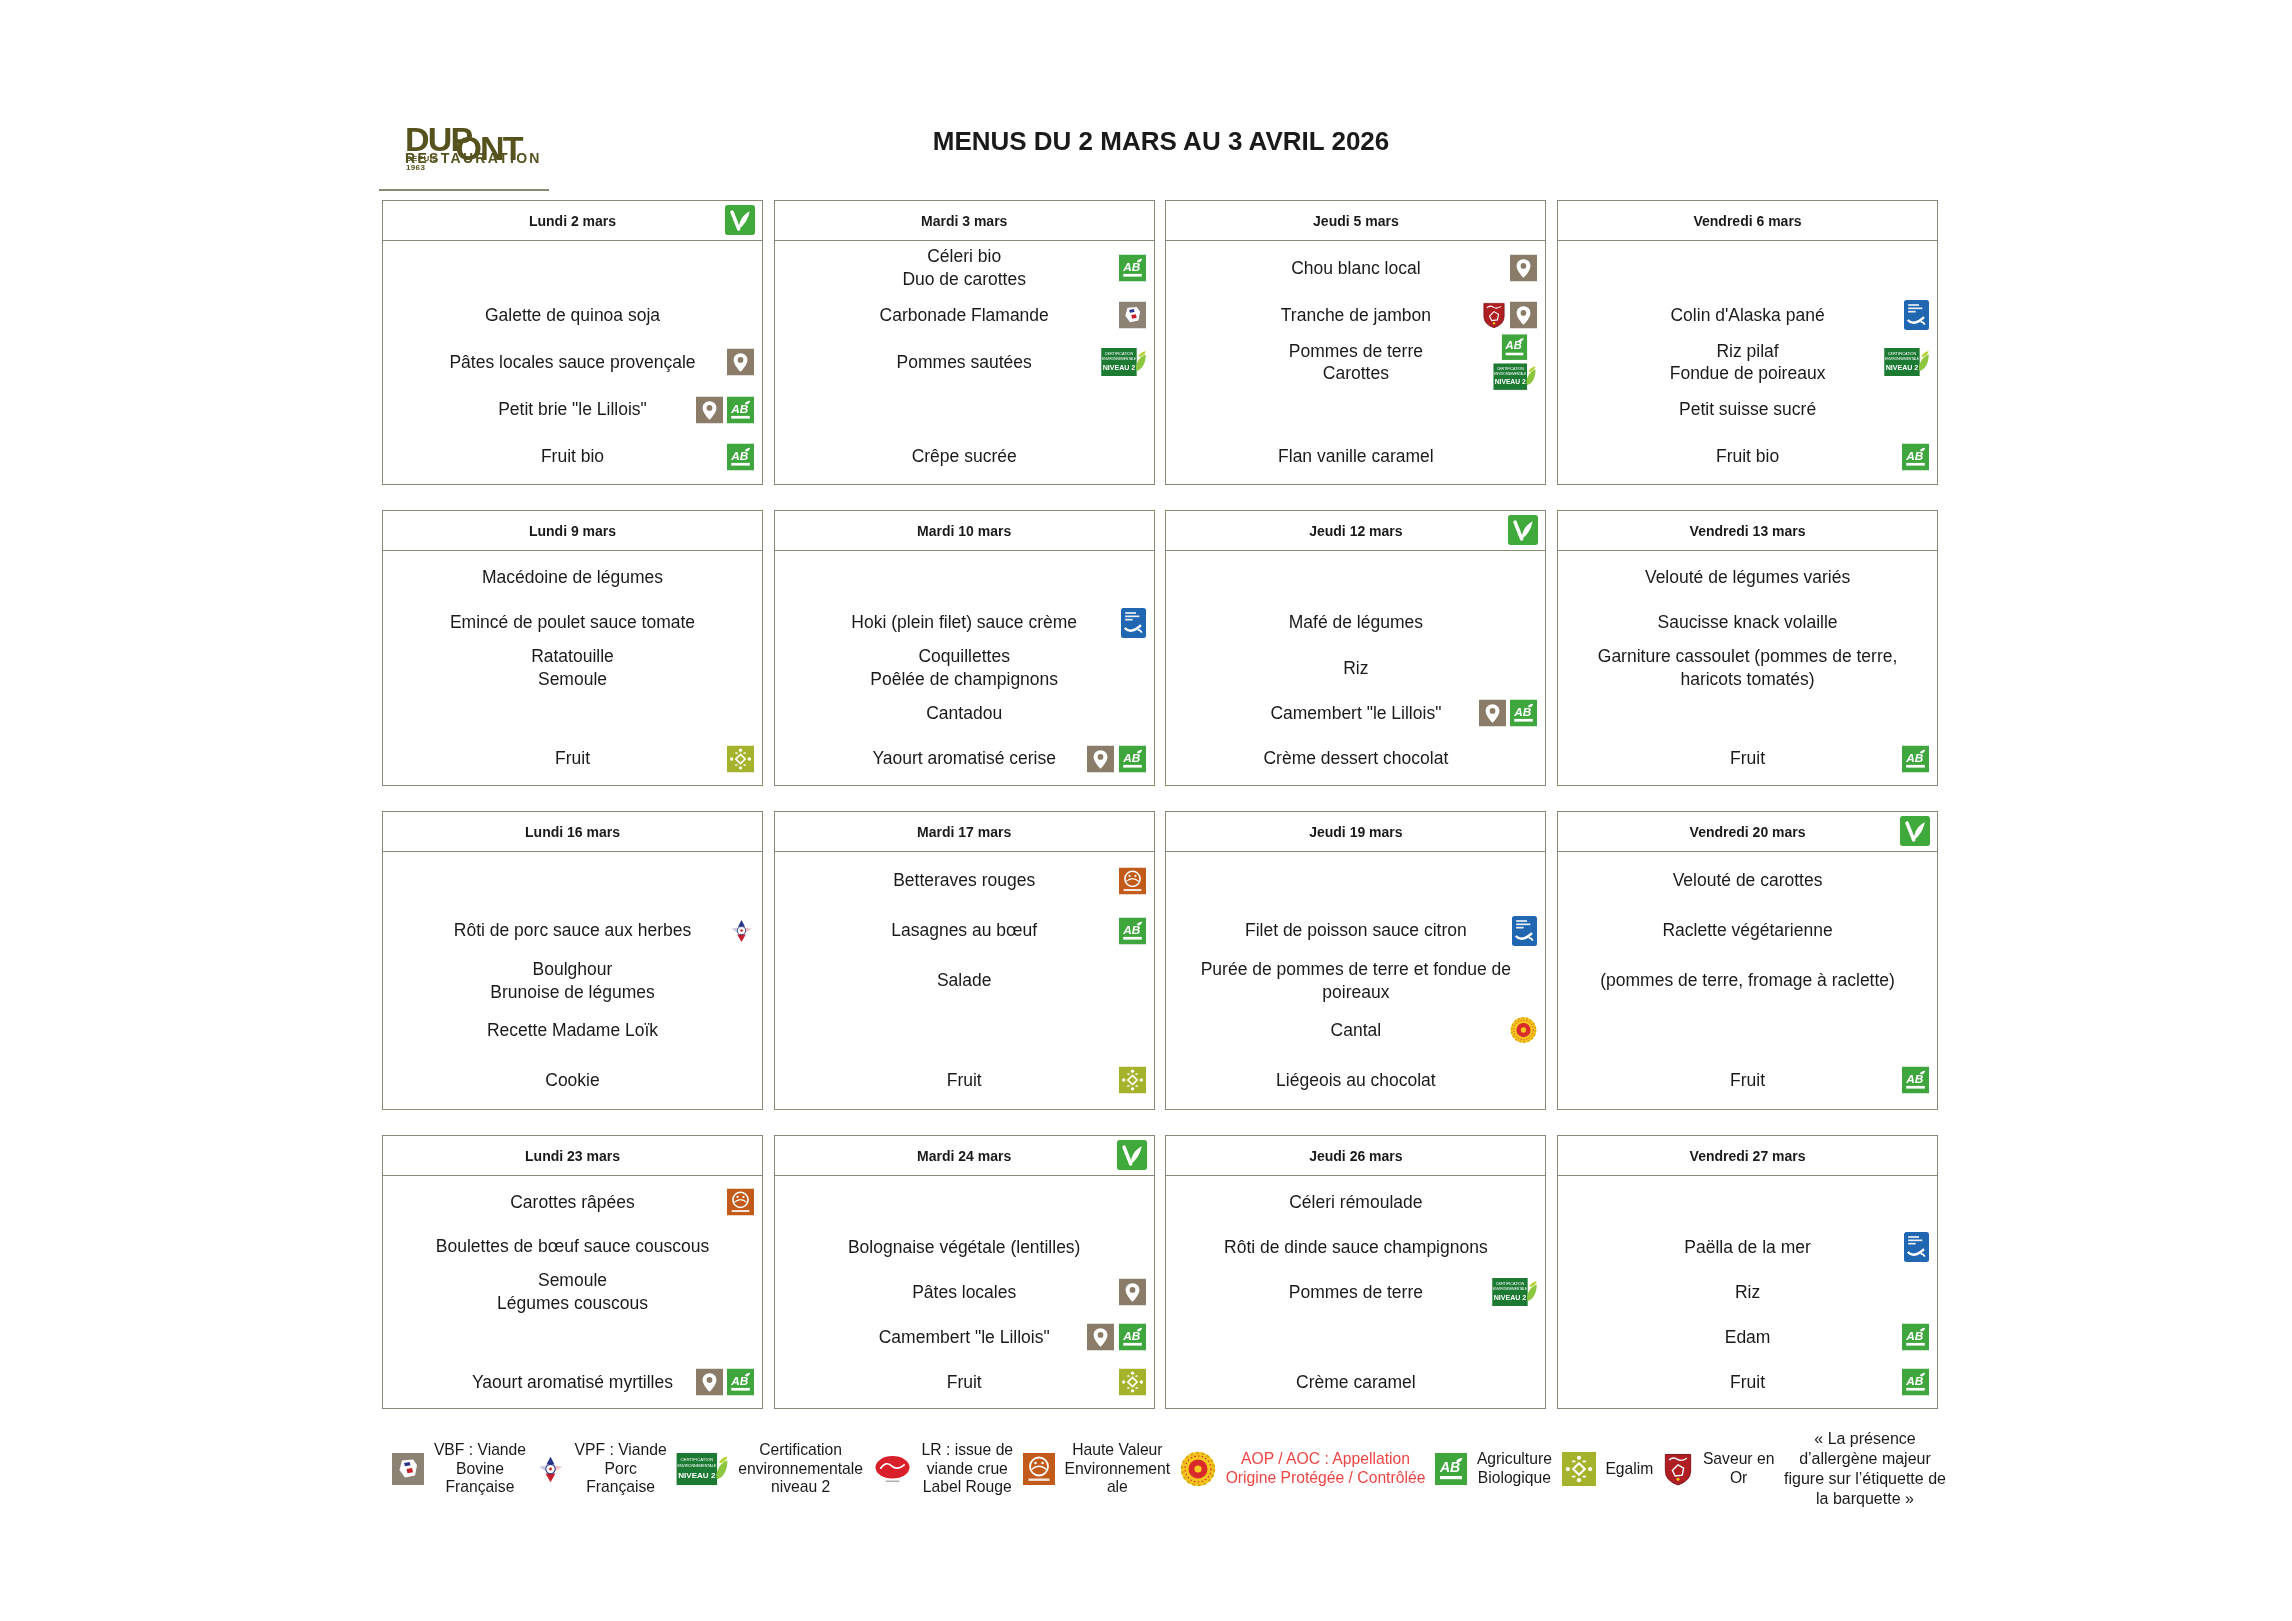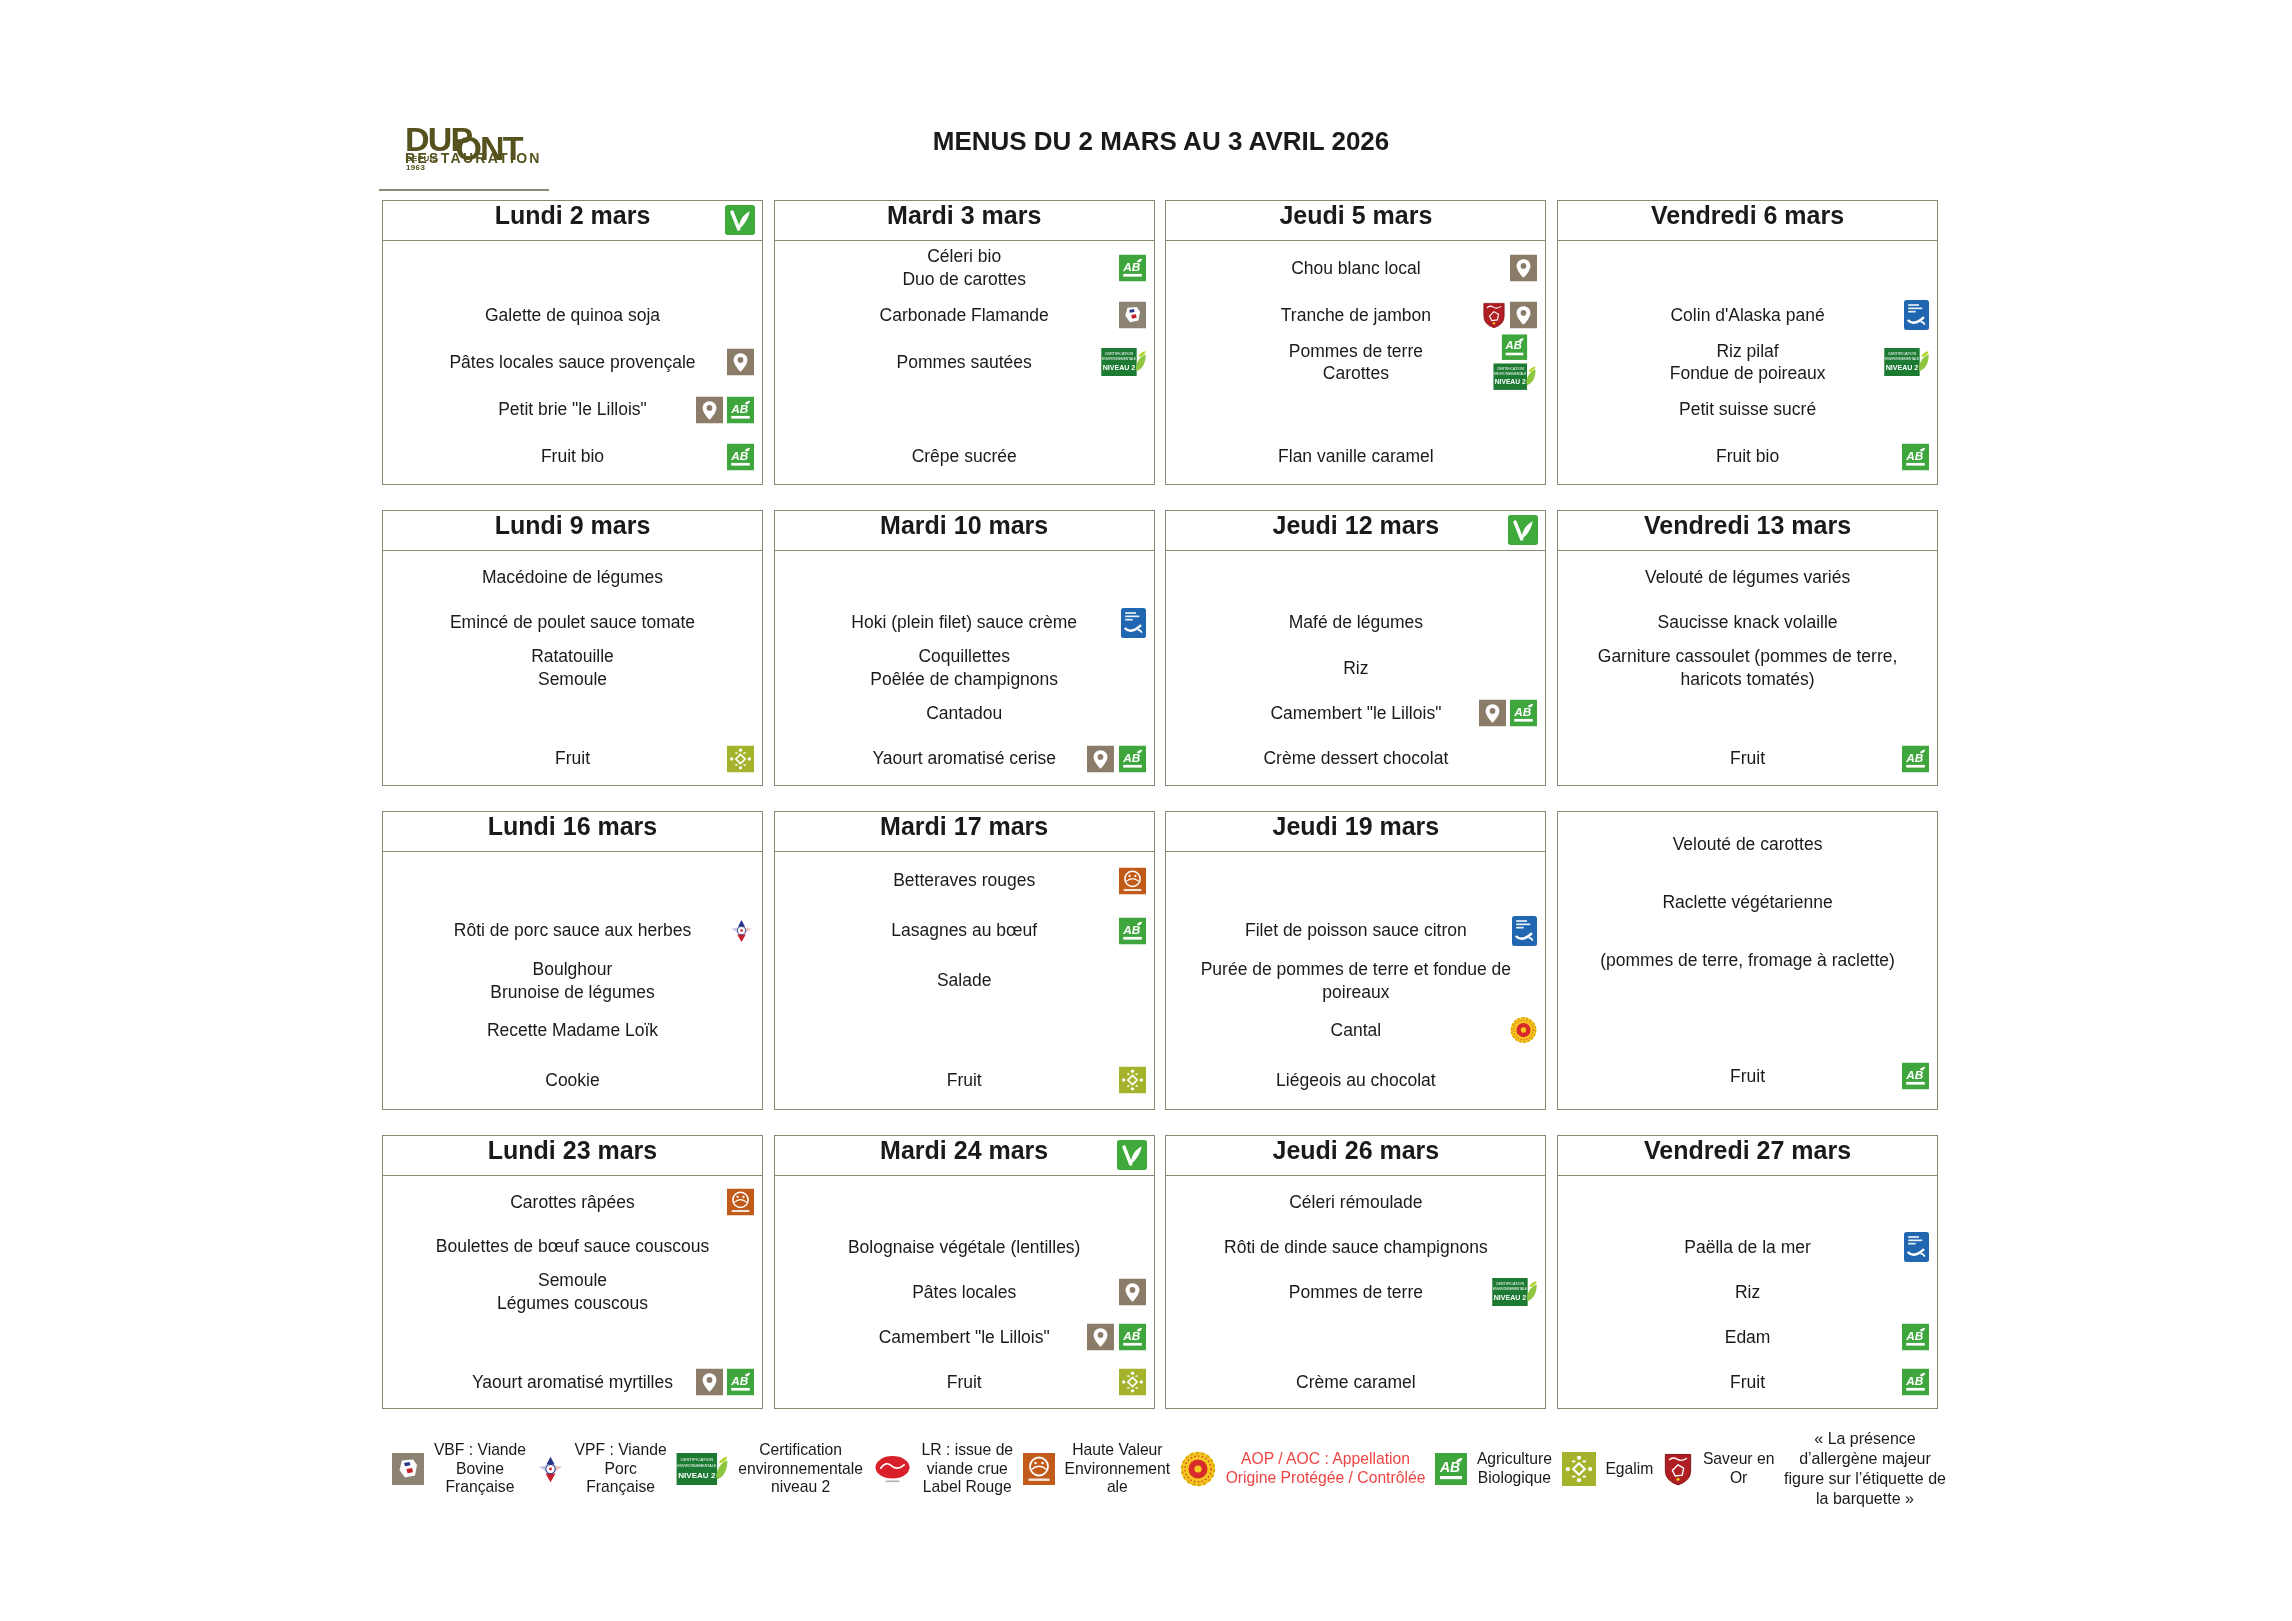--- a/index.html
+++ b/index.html
@@ -20,22 +20,22 @@
 
   
   .week-row{position:absolute;left:382px;display:flex;gap:10.7px;}
   .week-row:nth-of-type(1){top:200px;height:285px;}
   .week-row:nth-of-type(2){top:510px;height:276px;}
   .week-row:nth-of-type(3){top:811px;height:299px;}
   .week-row:nth-of-type(4){top:1135px;height:274px;}
   .card{width:381px;height:100%;border:1.8px solid #8A8A74;background:#fff;
         display:flex;flex-direction:column;box-sizing:border-box;}
   .card-header{height:39px;flex:0 0 39px;border-bottom:1.8px solid #8A8A74;
-        display:flex;align-items:flex-start;justify-content:center;position:relative;
-        font-size:25px;font-weight:bold;}
+        display:flex;align-items:center;justify-content:center;position:relative;
+        font-size:14px;font-weight:bold;}
   .card-header .icon{position:absolute;right:7.2px;top:3.6px;}
   .card-body{flex:1;display:flex;flex-direction:column;padding:3.6px 0;}
   .slot{flex:1;position:relative;display:flex;align-items:center;justify-content:center;
         text-align:center;font-size:17.5px;line-height:1.3;}
   .slot-text{max-width:82%;}
   .slot-icons{position:absolute;right:8px;top:50%;transform:translateY(-50%);
         display:flex;gap:4.5px;align-items:center;}
   .slot-icons.stack{flex-direction:column;gap:1.8px;}
   .slot-icons.stack .icon{transform:scale(.95);}
 
@@ -613,20 +613,30 @@
                   </svg>
                 </span>
               </div>
             </div>
             <div class="slot">
               <div class="slot-text">Liégeois au chocolat</div>
             </div>
           </div>
         </div>
         <div class="card">
+          <div class="card-header">
+            <span>Vendredi 20 mars</span>
+            <span class="icon icon-veg">
+              <svg viewBox="0 0 34 34">
+                <rect width="34" height="34" rx="3" fill="#3FA93B"></rect>
+                <path d="M8 8 L15.5 27" stroke="#fff" stroke-width="4" stroke-linecap="round"></path>
+                <path d="M15.5 27 C16 18 20 11 28 7 C26.5 15 22 23 15.5 27 Z" fill="#fff"></path>
+              </svg>
+            </span>
+          </div>
           <div class="card-body">
             <div class="slot">
               <div class="slot-text">Velouté de carottes</div>
             </div>
             <div class="slot">
               <div class="slot-text">Raclette végétarienne</div>
             </div>
             <div class="slot">
               <div class="slot-text">(pommes de terre, fromage à raclette)</div>
             </div>

